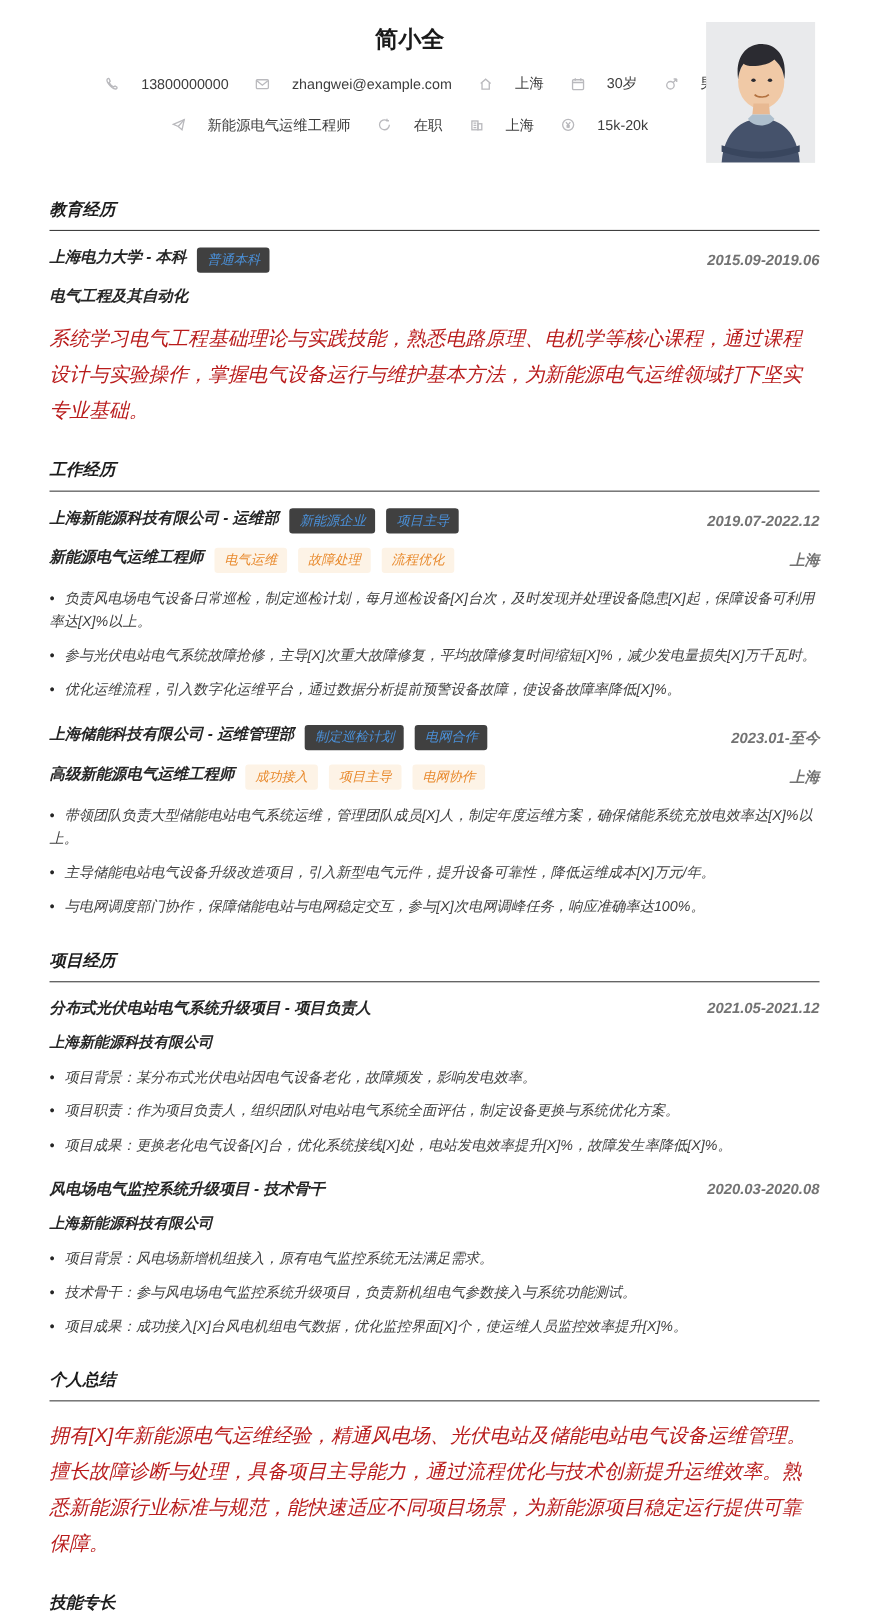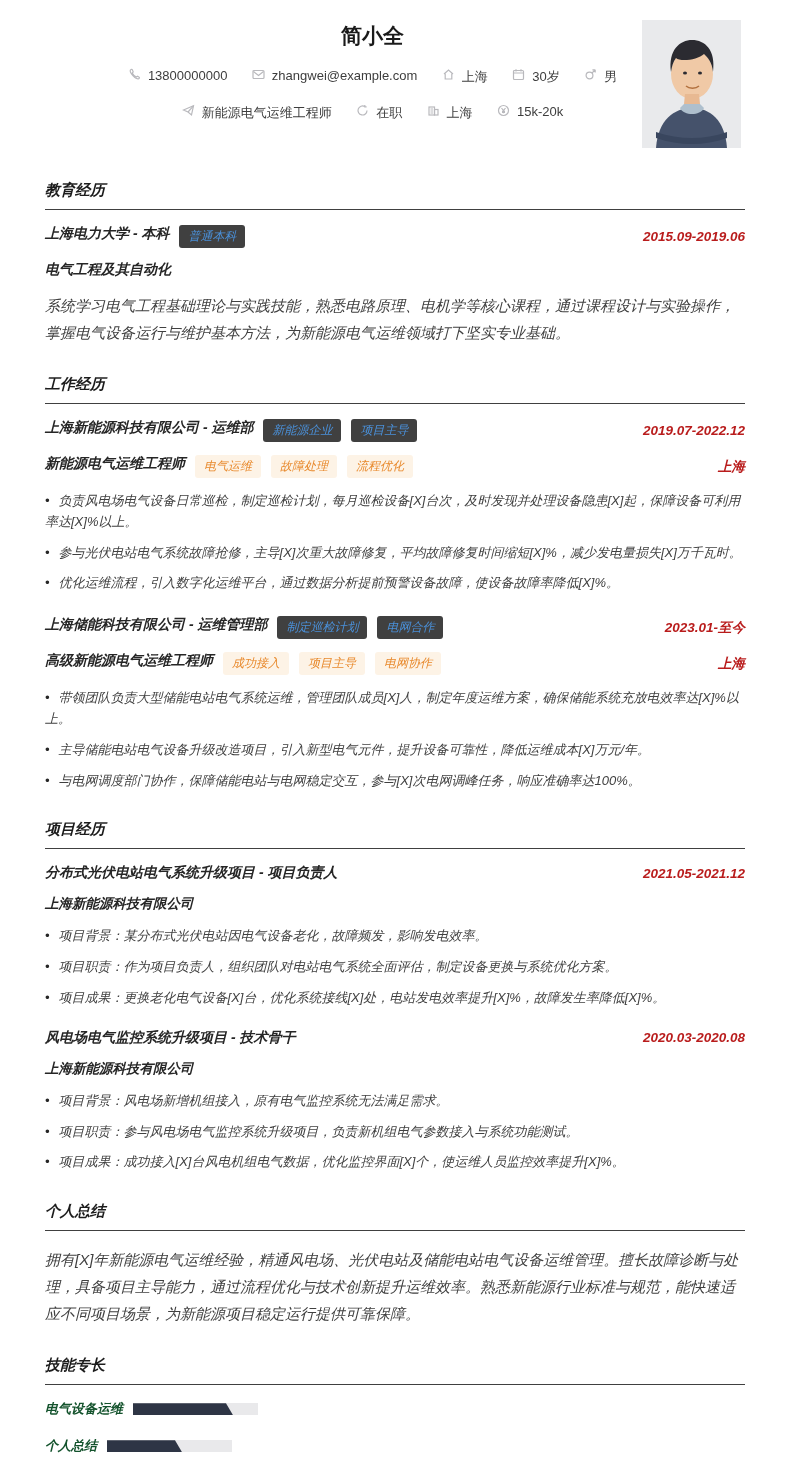--- a/index.html
+++ b/index.html
@@ -9,44 +9,44 @@
     font-family:"Liberation Sans","DejaVu Sans",sans-serif;
     color:#404040; overflow:hidden;
   }
   .page { position:relative; padding:16px 45px 0 45px; width:790px; }
 
   
   .header { position:relative; min-height:130px; }
   .header-left { width:655px; }
   .name { text-align:center; font-size:21px; font-weight:bold; color:#1a1a1a; margin:6px 0 0 0; }
   .contact-row { text-align:center; margin-top:17px; }
-  .contact-item { display:inline-flex; margin:0 10px; font-size:13px; color:#3d3d3d; }
+  .contact-item { display:inline-flex; align-items:center; margin:0 10px; font-size:13px; color:#3d3d3d;gap:13px; }
   .contact-item svg { margin-right:7px; display:block; }
   .photo {
     position:absolute; top:-2px; right:4px; width:99px; height:128px;
     background:#e9eaec; overflow:hidden;
   }
 
   
   .section { margin-top:29px;font-style:italic; }
   .section-title {
     font-size:15px; font-weight:bold; color:#1c1c1c;
     padding-bottom:9px; border-bottom:1px solid #404040;
   }
   .section-body { padding-top:15px; }
 
   .entry-row { display:flex; justify-content:space-between; align-items:center; margin-bottom:13px; }
   .entry-left { display:flex; align-items:flex-start; }
   .entry-title { font-weight:bold; font-size:14px; color:#262626; }
-  .entry-right { font-weight:bold; font-size:13.5px; color:#b91c1c; }
+  .entry-right { font-weight:bold; font-size:13.5px; color:#737373; }
   .tag { font-size:12px; padding:3px 9px; border-radius:3px; margin-left:10px; white-space:nowrap; }
   .tag-blue { color:#4a90d9; background:#404040; }
   .tag-orange { color:#e8892c; background:#fdf3e6; }
 
-  .para { font-size:15px; line-height:1.8; color:#404040; margin:0 0 4px 0; }
+  .para { font-size:18px; line-height:1.8; color:#b91c1c; margin:0 0 4px 0; }
 
   .bullets { margin-top:2px; }
   .bullet { font-size:13px; line-height:1.6; color:#404040; margin-bottom:10px; }
   .bullet .dot { display:inline-block; margin-right:9px; color:#262626; }
 
   .job-block { margin-bottom:22px; }
   .project-block { margin-bottom:20px; }
   .sub-company { font-weight:bold; font-size:13.5px; color:#262626; margin-bottom:13px; }
 
   
@@ -246,21 +246,21 @@
       </div>
 
       <div class="project-block" style="margin-bottom:0;">
         <div class="entry-row">
           <span class="entry-title">风电场电气监控系统升级项目 - 技术骨干</span>
           <span class="entry-right">2020.03-2020.08</span>
         </div>
         <div class="sub-company">上海新能源科技有限公司</div>
         <div class="bullets">
           <div class="bullet"><span class="dot">•</span><span>项目背景：风电场新增机组接入，原有电气监控系统无法满足需求。</span></div>
-          <div class="bullet"><span class="dot">•</span><span>项目职责：参与风电场电气监控系统升级项目，负责新机组电气参数接入与系统功能测试。</span></div>
+          <div class="bullet"><span class="dot">•</span><span>技术骨干：参与风电场电气监控系统升级项目，负责新机组电气参数接入与系统功能测试。</span></div>
           <div class="bullet"><span class="dot">•</span><span>项目成果：成功接入[X]台风电机组电气数据，优化监控界面[X]个，使运维人员监控效率提升[X]%。</span></div>
         </div>
       </div>
 
     </div>
   </div>
 
   <div class="section">
     <div class="section-title">个人总结</div>
     <div class="section-body">

